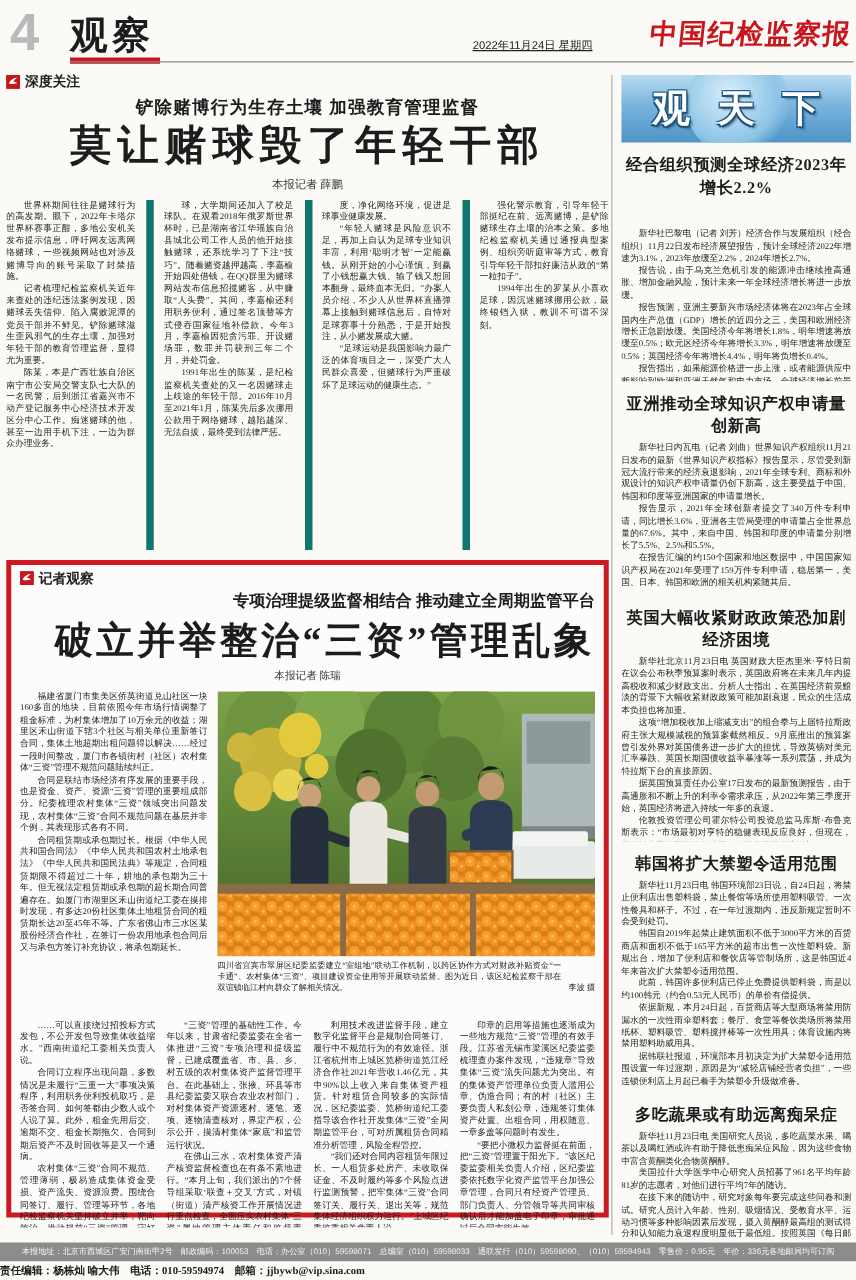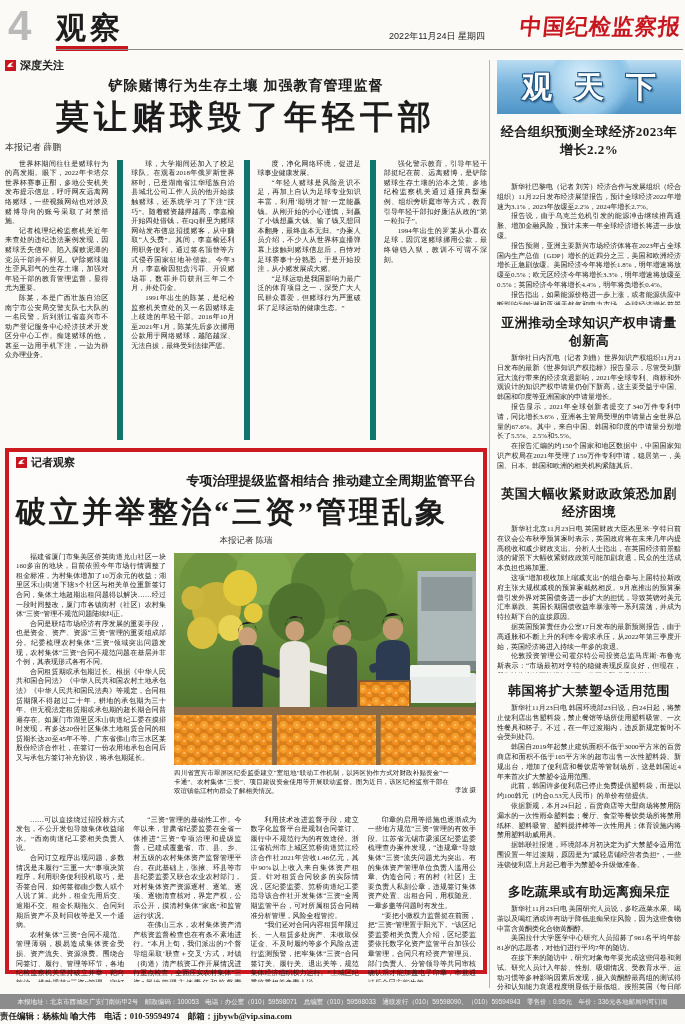--- a/index.html
+++ b/index.html
@@ -4,46 +4,46 @@
 <style>
   html,body{margin:0;padding:0;}
   body{width:685px;height:1024px;background:#fbfaf7;overflow:hidden;position:relative;
        font-family:"Liberation Serif","DejaVu Serif",serif;color:#1c1c1c;}
   
   .pagenum{position:absolute;left:8px;top:2px;font-size:42px;font-weight:bold;color:#b9b9b9;
            font-family:"Liberation Sans","DejaVu Sans",sans-serif;}
   .section-title{position:absolute;left:56px;top:8px;font-size:30px;font-weight:900;letter-spacing:4px;}
   .section-redbar{position:absolute;left:56px;top:46px;width:72px;height:5px;background:#c8161e;}
   .header-rule{position:absolute;left:56px;right:2px;top:49px;height:1px;background:#8a8a8a;}
-  .pub-date{position:absolute;right:200px;top:30px;font-size:9px;color:#222;
-            font-family:"Liberation Sans","DejaVu Sans",sans-serif;}
+  .pub-date{position:absolute;right:211px;top:30px;font-size:9px;color:#222;
+            font-family:"Liberation Sans","DejaVu Sans",sans-serif;text-decoration:underline;}
   .masthead{position:absolute;right:4px;top:12px;font-size:22px;font-weight:900;color:#c8161e;
             transform:skewX(-6deg);letter-spacing:1px;white-space:nowrap;}
   
   .vdivider{position:absolute;left:489px;top:60px;width:1px;height:928px;background:#b3b3b3;}
   main{position:absolute;left:5px;top:58px;width:482px;}
   aside{position:absolute;left:497px;top:60px;width:184px;height:930px;overflow:hidden;}
   
   .tag-row{display:flex;align-items:center;gap:4px;height:14px;}
   .tag-icon{width:11px;height:11px;background:#c8161e;display:inline-block;flex:0 0 auto;}
   .tag-icon svg{display:block;}
   .tag-label{font-size:11px;font-weight:bold;font-family:Liberation Sans, sans-serif;}
   
   .kicker{text-align:center;font-size:14px;font-weight:bold;margin-top:5px;
           font-family:"Liberation Sans","DejaVu Sans",sans-serif;letter-spacing:1px;}
   .headline1{text-align:center;font-size:33px;font-weight:900;letter-spacing:5px;margin-top:3px;line-height:1.2;}
-  .byline{font-size:9px;color:#333;margin-top:3px;}
+  .byline{text-align:center;font-size:9px;color:#333;margin-top:3px;}
   .cols{display:flex;gap:9px;margin-top:6px;height:280px;overflow:hidden;}
   .col{flex:1 1 0;overflow:hidden;}
   .col + .col{border-left:6px solid #0f766e;padding-left:8px;}
   .body-text{font-size:7px;line-height:9.6px;text-align:justify;}
   .body-text p{margin:0;text-indent:2em;}
   
   .redbox{margin-top:8px;border:4px solid #cc1a20;padding:4px 7px 6px 7px;height:508px;position:relative;background:#fdfcfa;}
-  .headline2{text-align:left;font-size:30px;font-weight:900;letter-spacing:3px;margin-top:2px;}
+  .headline2{text-align:right;font-size:30px;font-weight:900;letter-spacing:3px;margin-top:2px;}
   .kicker2{text-align:right;font-size:13px;font-weight:bold;margin-top:2px;
            font-family:"Liberation Sans","DejaVu Sans",sans-serif;}
   .byline2{text-align:center;font-size:8.5px;color:#333;margin-top:2px;}
   .topflex{display:flex;gap:8px;margin-top:6px;height:258px;overflow:hidden;}
   .leadcol{width:150px;flex:0 0 auto;overflow:hidden;}
   .photo-wrap{flex:1 1 auto;display:flex;flex-direction:column;}
   .photo-wrap svg{display:block;width:100%;height:212px;}
   .caption-row{display:flex;margin-top:3px;gap:6px;}
   .caption{flex:1;font-size:6.5px;line-height:9px;text-align:justify;color:#222;}
   .credit{font-size:6.5px;color:#222;white-space:nowrap;align-self:flex-end;}

